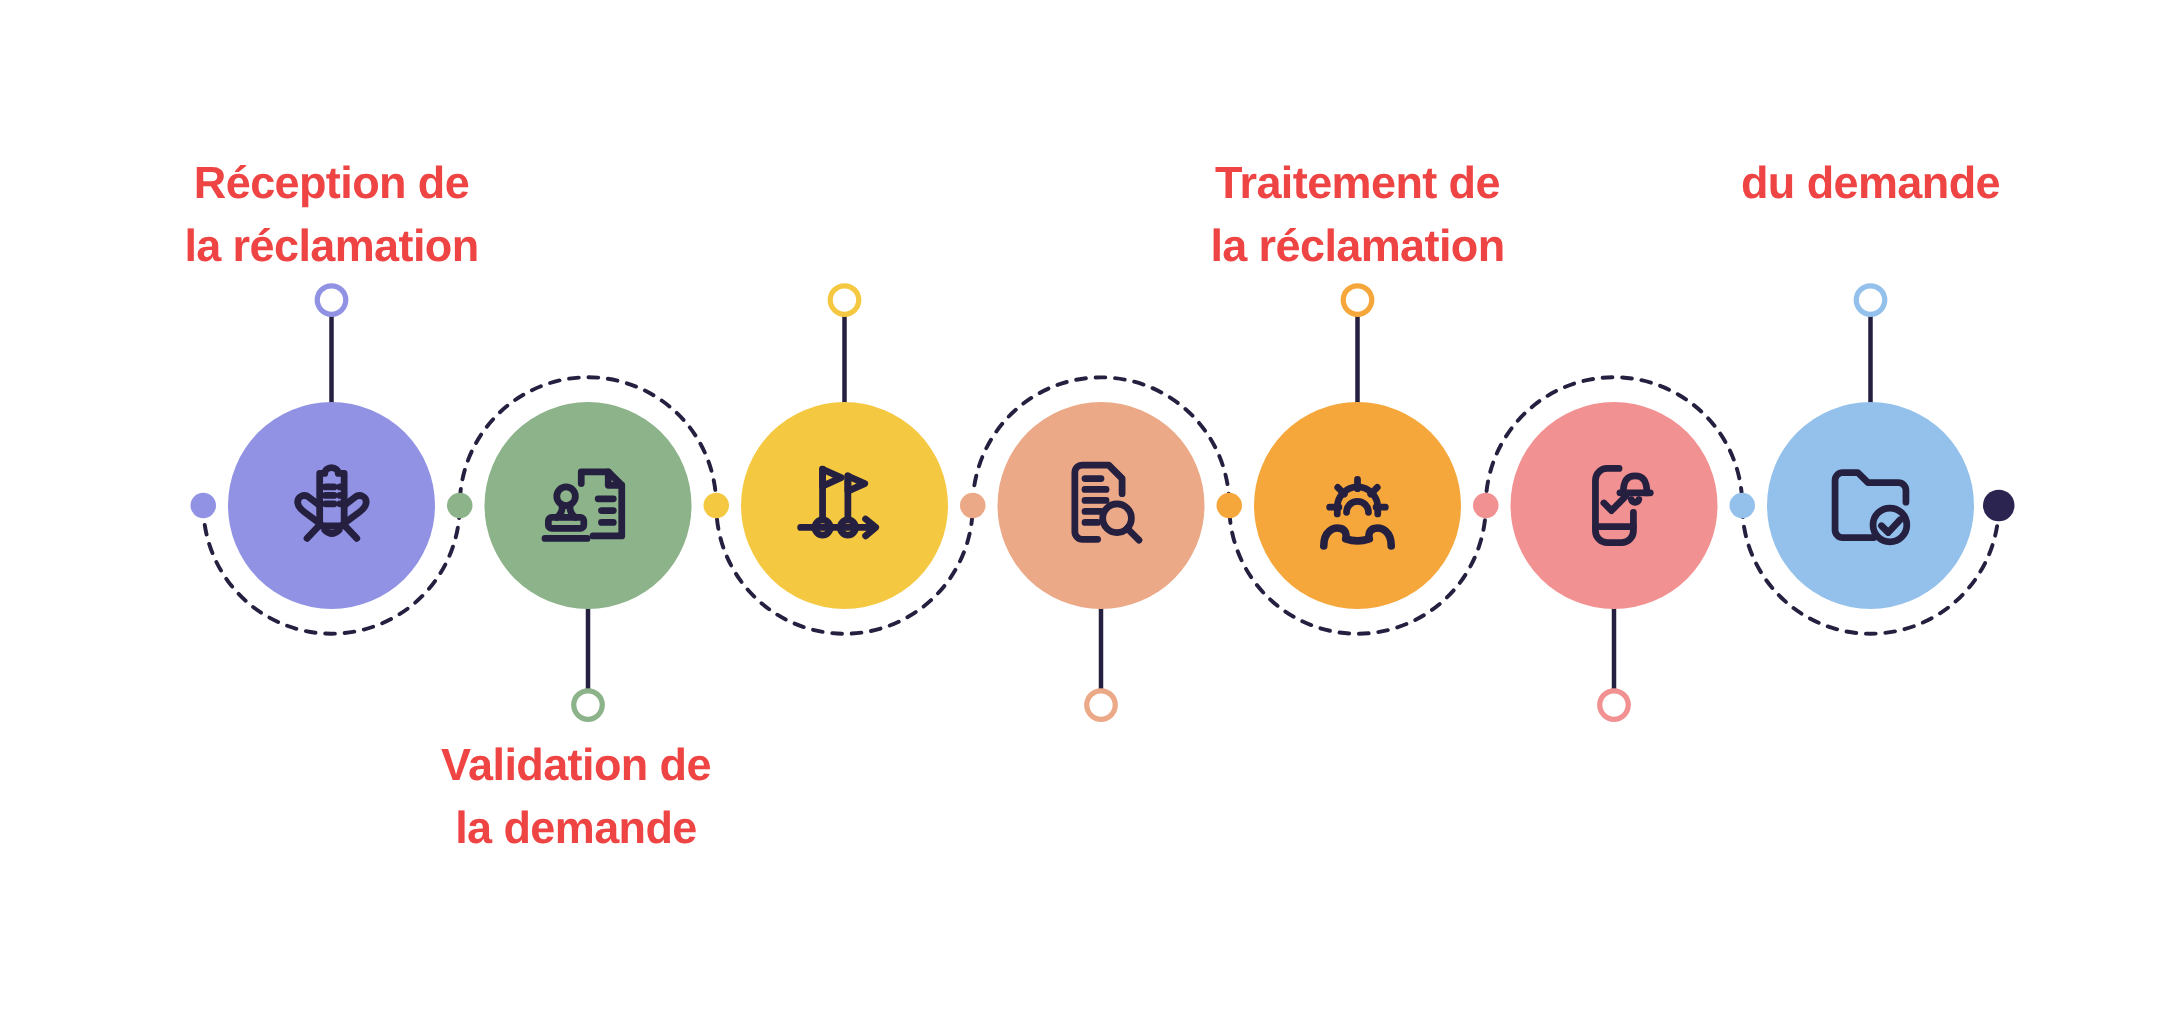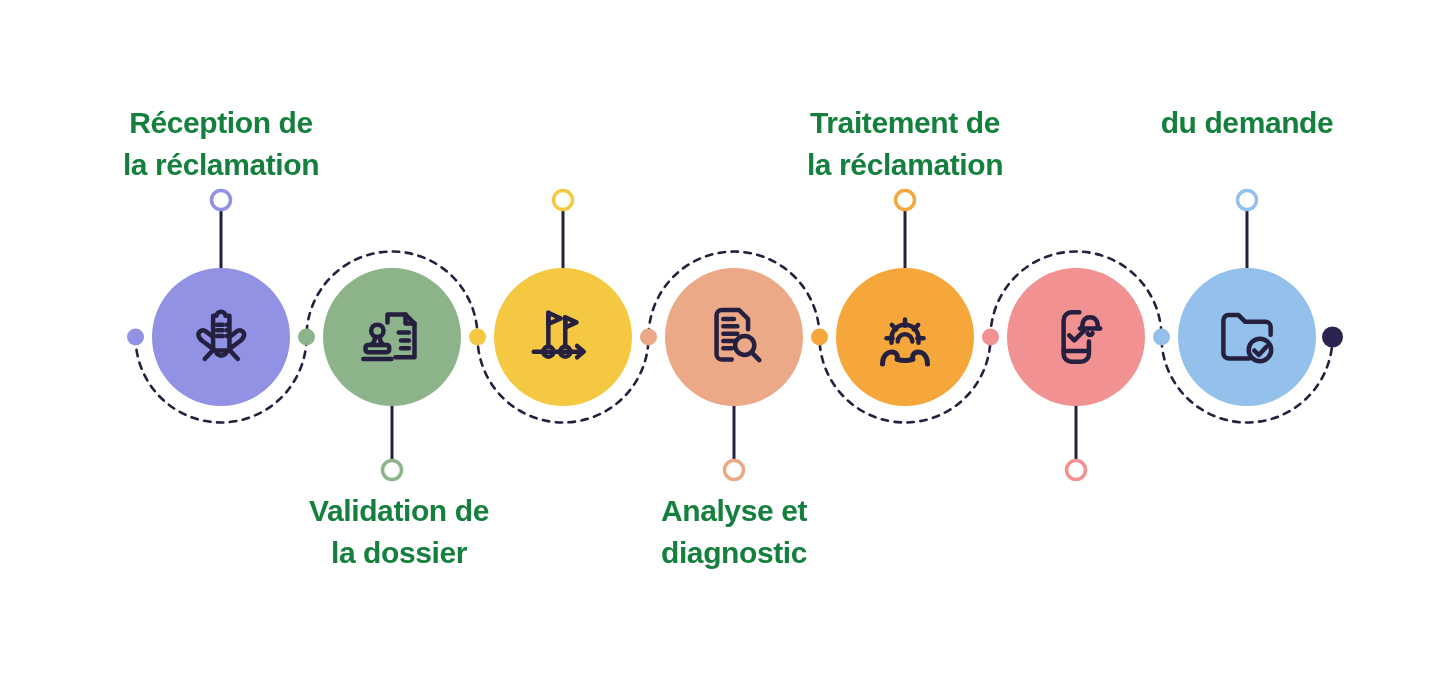--- a/index.html
+++ b/index.html
@@ -1,21 +1,21 @@
 <!DOCTYPE html>
 <html><head>
 <meta charset="utf-8">
 <style>
   html,body{margin:0;padding:0;background:#ffffff;}
   body{width:1448px;height:677px;font-family:"Liberation Sans",sans-serif;}
   .canvas{position:relative;width:1448px;height:677px;background:#ffffff;overflow:hidden;}
   .flow-svg{position:absolute;left:0;top:0;}
   .step-label{
     position:absolute;width:380px;text-align:center;
-    font-weight:700;font-size:30px;line-height:42px;color:#15803d;
+    font-weight:700;font-size:30px;line-height:42px;color:#ef4444;
     letter-spacing:-0.4px;
   }
   .step-label span{display:block;}
   .label-top{top:102px;}
   .label-bottom{top:490px;}
 </style>
 </head>
 <body>
 
 <div class="canvas">
@@ -120,29 +120,25 @@
     <circle cx="819.5" cy="337" r="8.5" fill="#f5a73b"></circle>
     <circle cx="990.5" cy="337" r="8.5" fill="#f29191"></circle>
     <circle cx="1161.5" cy="337" r="8.5" fill="#93c1ec"></circle>
     <circle cx="1332.5" cy="337" r="10.5" fill="#2b2450"></circle>
   </svg>
 
   <div class="step-label label-top" style="left:31px">
     <span>Réception de</span>
     <span>la réclamation</span>
   </div>
-  <div class="step-label label-bottom" style="left:209px">
+  <div class="step-label label-bottom" style="left:194px">
     <span>Validation de</span>
-    <span>la dossier</span>
+    <span>la demande</span>
   </div>
   <div class="step-label label-top" style="left:373px">
-  </div>
-  <div class="step-label label-bottom" style="left:544px">
-    <span>Analyse et</span>
-    <span>diagnostic</span>
   </div>
   <div class="step-label label-top" style="left:715px">
     <span>Traitement de</span>
     <span>la réclamation</span>
   </div>
   <div class="step-label label-top" style="left:1057px">
     <span>du demande</span>
   </div>
 
 </div>

